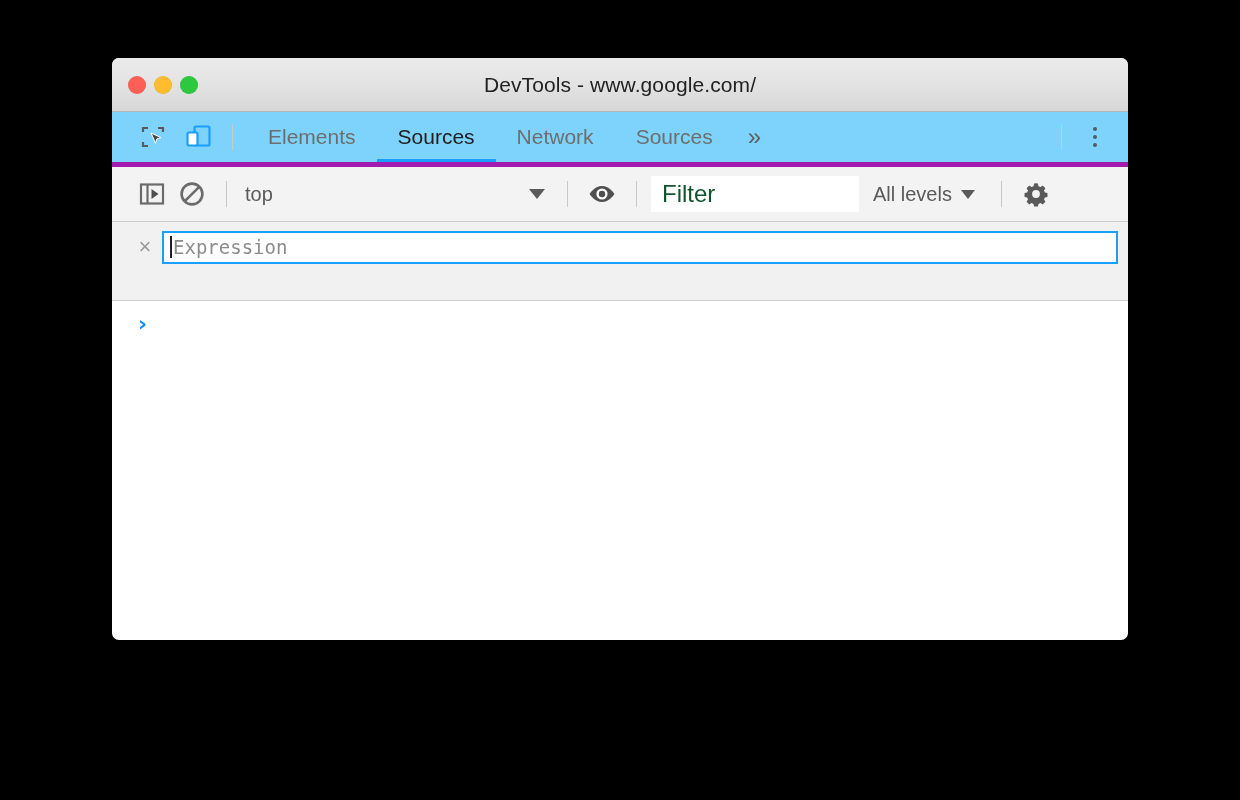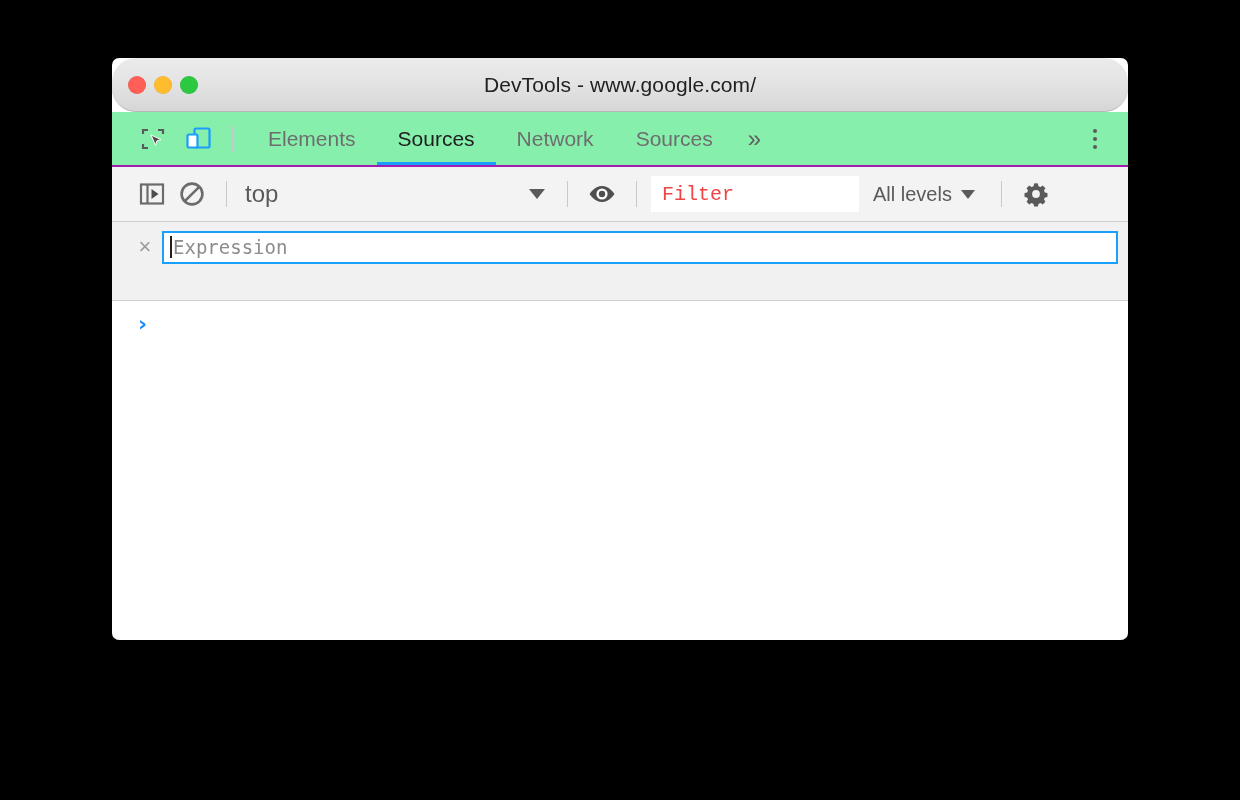--- a/index.html
+++ b/index.html
@@ -26,21 +26,20 @@
     box-shadow: 0 0 0 0.5px rgba(0,0,0,0.35);
   }
 
   
   .titlebar {
     position: relative;
     height: 54px;
     background: linear-gradient(to bottom, #ebebeb 0%, #e3e3e3 50%, #d6d6d6 100%);
     border-bottom: 1px solid #b6b6b6;
     box-sizing: border-box;
-    border-radius: 24px;
   }
   .traffic {
     position: absolute;
     left: 16px;
     top: 50%;
     transform: translateY(-50%);
     display: flex;
     gap: 8px;
   }
   .light {
@@ -60,22 +59,22 @@
     text-align: center;
     font-size: 21px;
     color: #222222;
     letter-spacing: 0.1px;
   }
 
   
   .tabbar {
     position: relative;
     height: 55px;
-    background: #86efac;
-    border-bottom: 2px solid #a21caf;
+    background: #7dd3fc;
+    border-bottom: 5px solid #a21caf;
     display: flex;
     align-items: center;
     box-sizing: border-box;
   }
   .tb-icon {
     width: 38px;
     height: 38px;
     display: flex;
     align-items: center;
     justify-content: center;
@@ -159,44 +158,43 @@
   }
   .ct-icon.first { margin-left: 20px; }
   .context-select {
     display: flex;
     align-items: center;
     flex: 0 0 300px;
     height: 34px;
     padding: 0 8px 0 4px;
   }
   .context-label {
-    font-size: 24px;
+    font-size: 20px;
     color: #5a5a5a;
   }
   .caret {
     margin-left: auto;
     width: 0; height: 0;
     border-left: 8px solid transparent;
     border-right: 8px solid transparent;
     border-top: 10px solid #5a5a5a;
   }
   .filter-input {
     width: 208px;
     height: 36px;
     background: #ffffff;
     border: none;
     display: flex;
     align-items: center;
     padding-left: 11px;
     box-sizing: border-box;
   }
   .filter-placeholder {
-    font-size: 20px;
-    color: #ef4444;
-    font-family: Liberation Mono, monospace;
+    font-size: 24px;
+    color: #14532d;
   }
   .levels {
     display: flex;
     align-items: center;
     gap: 9px;
     padding: 0 12px 0 14px;
   }
   .levels-label { font-size: 20px; color: #5a5a5a; }
   .caret-sm {
     width: 0; height: 0;

